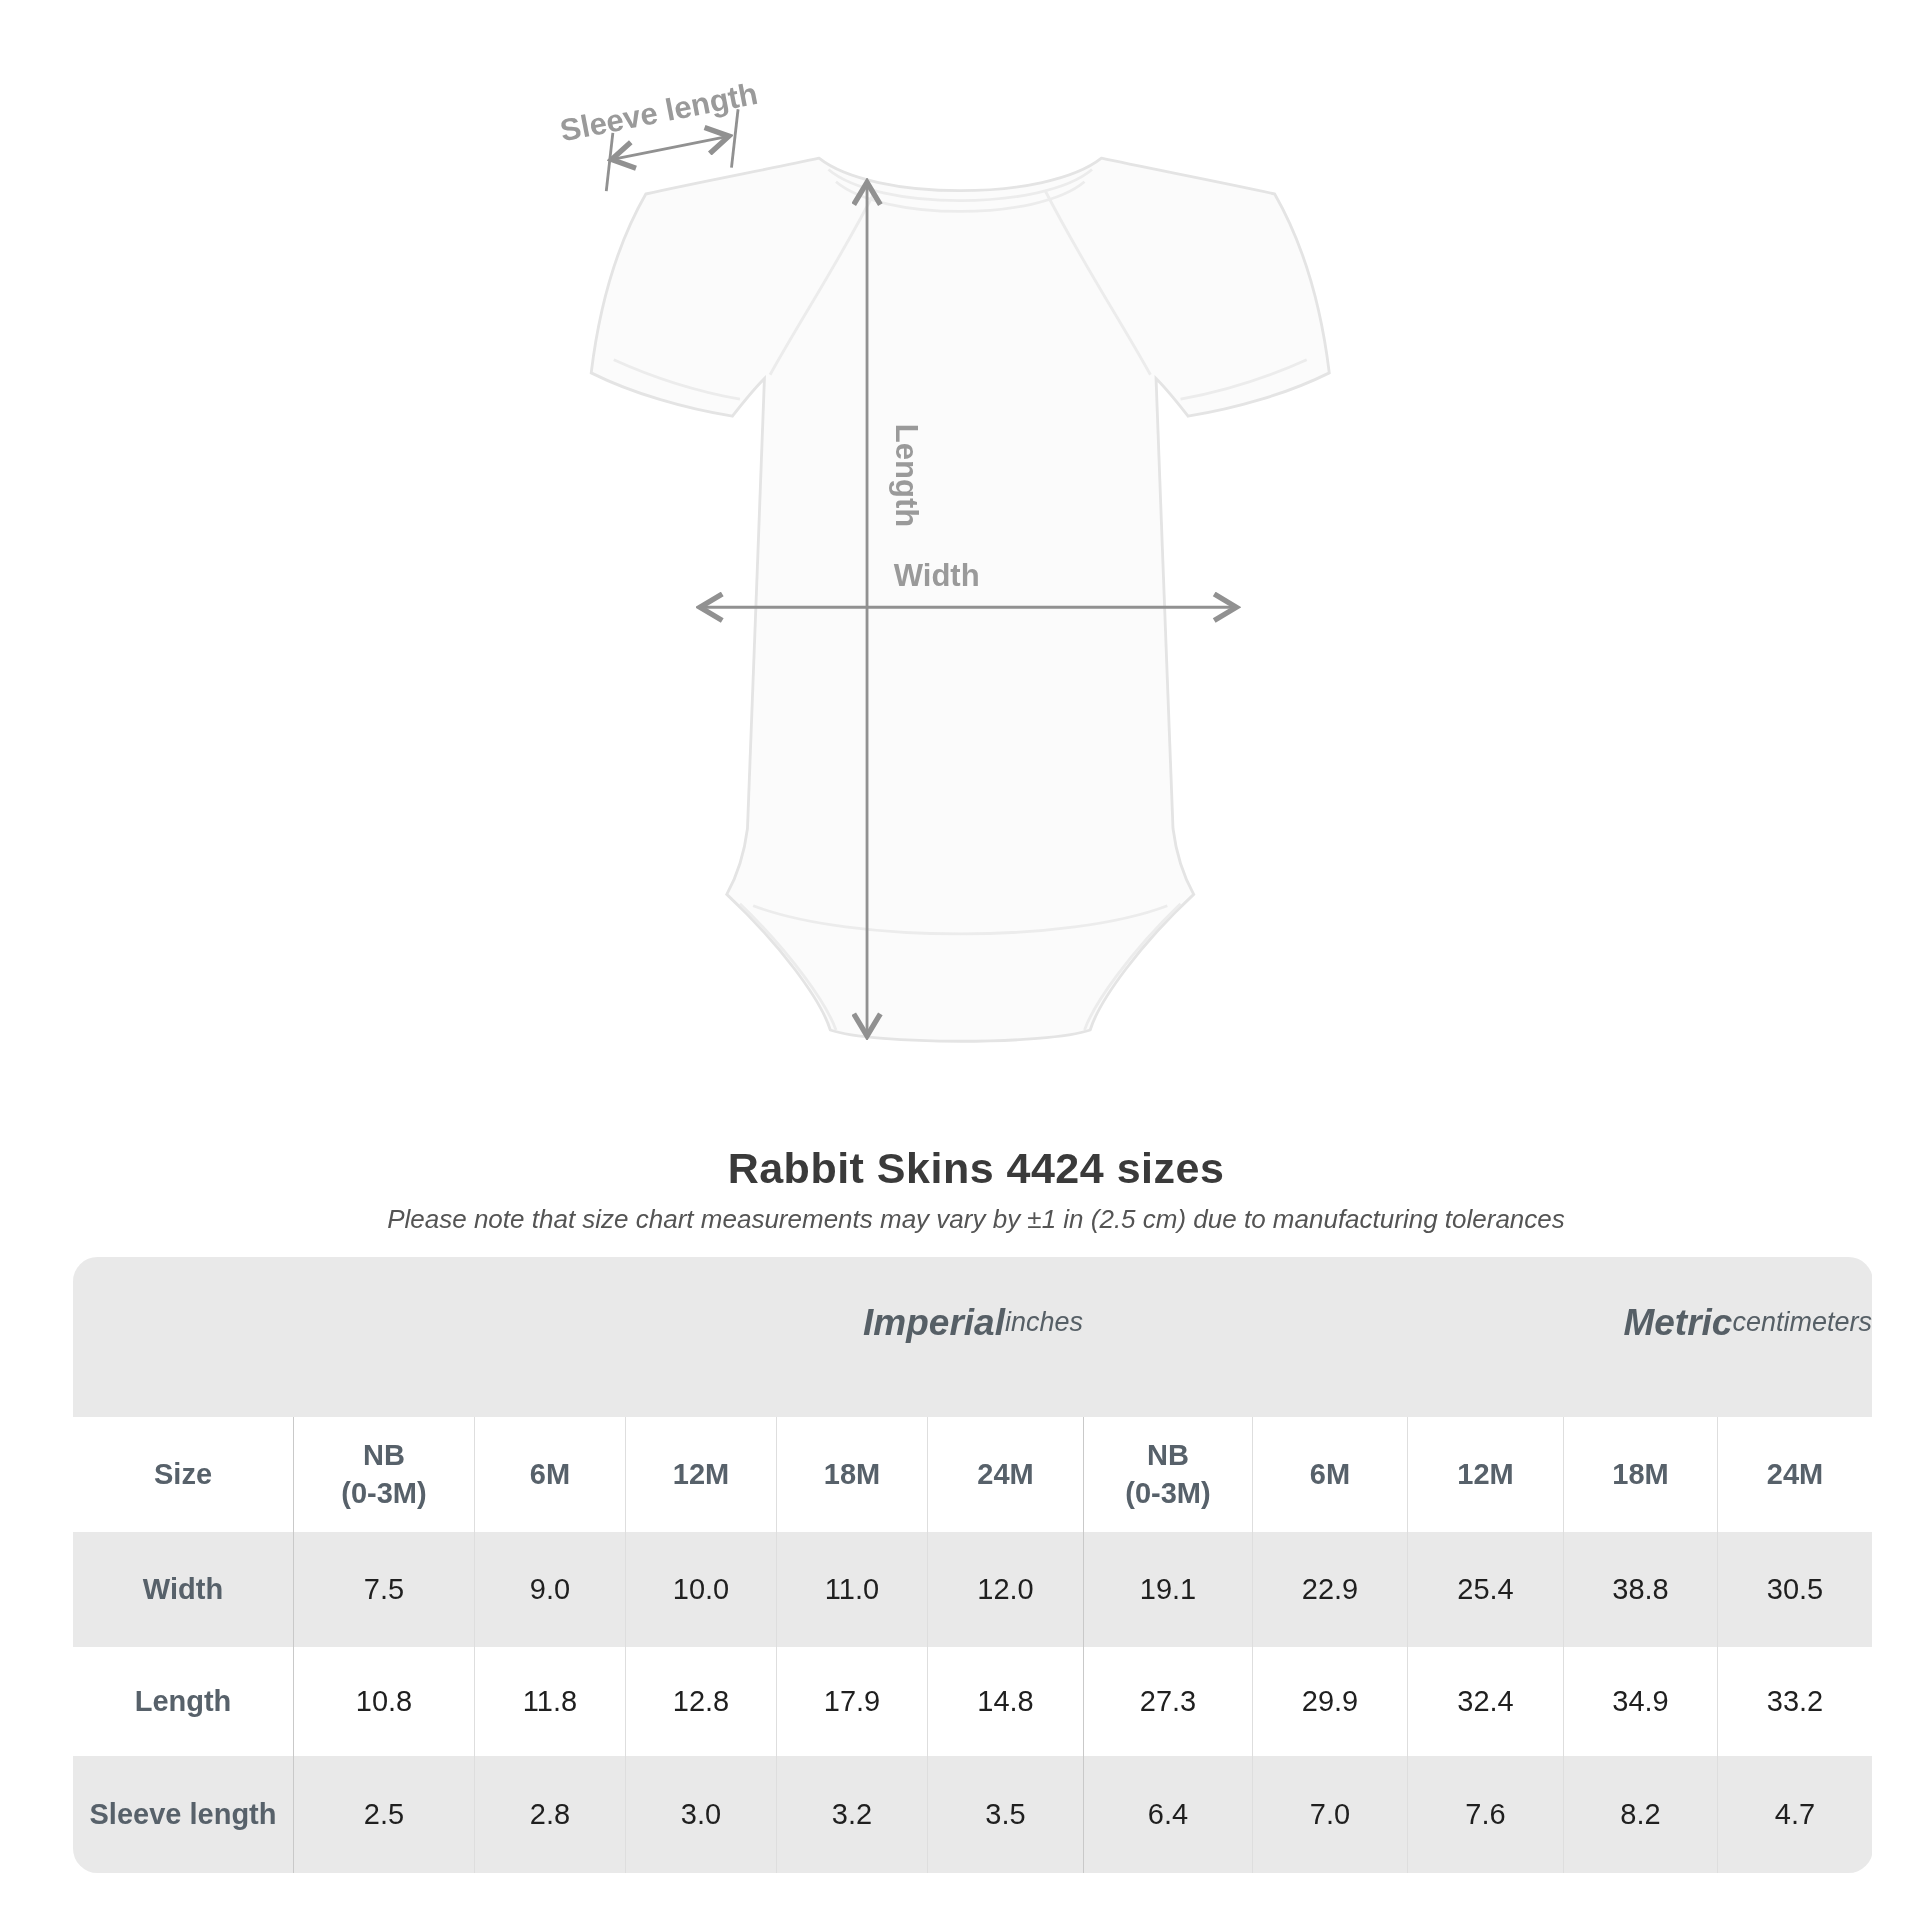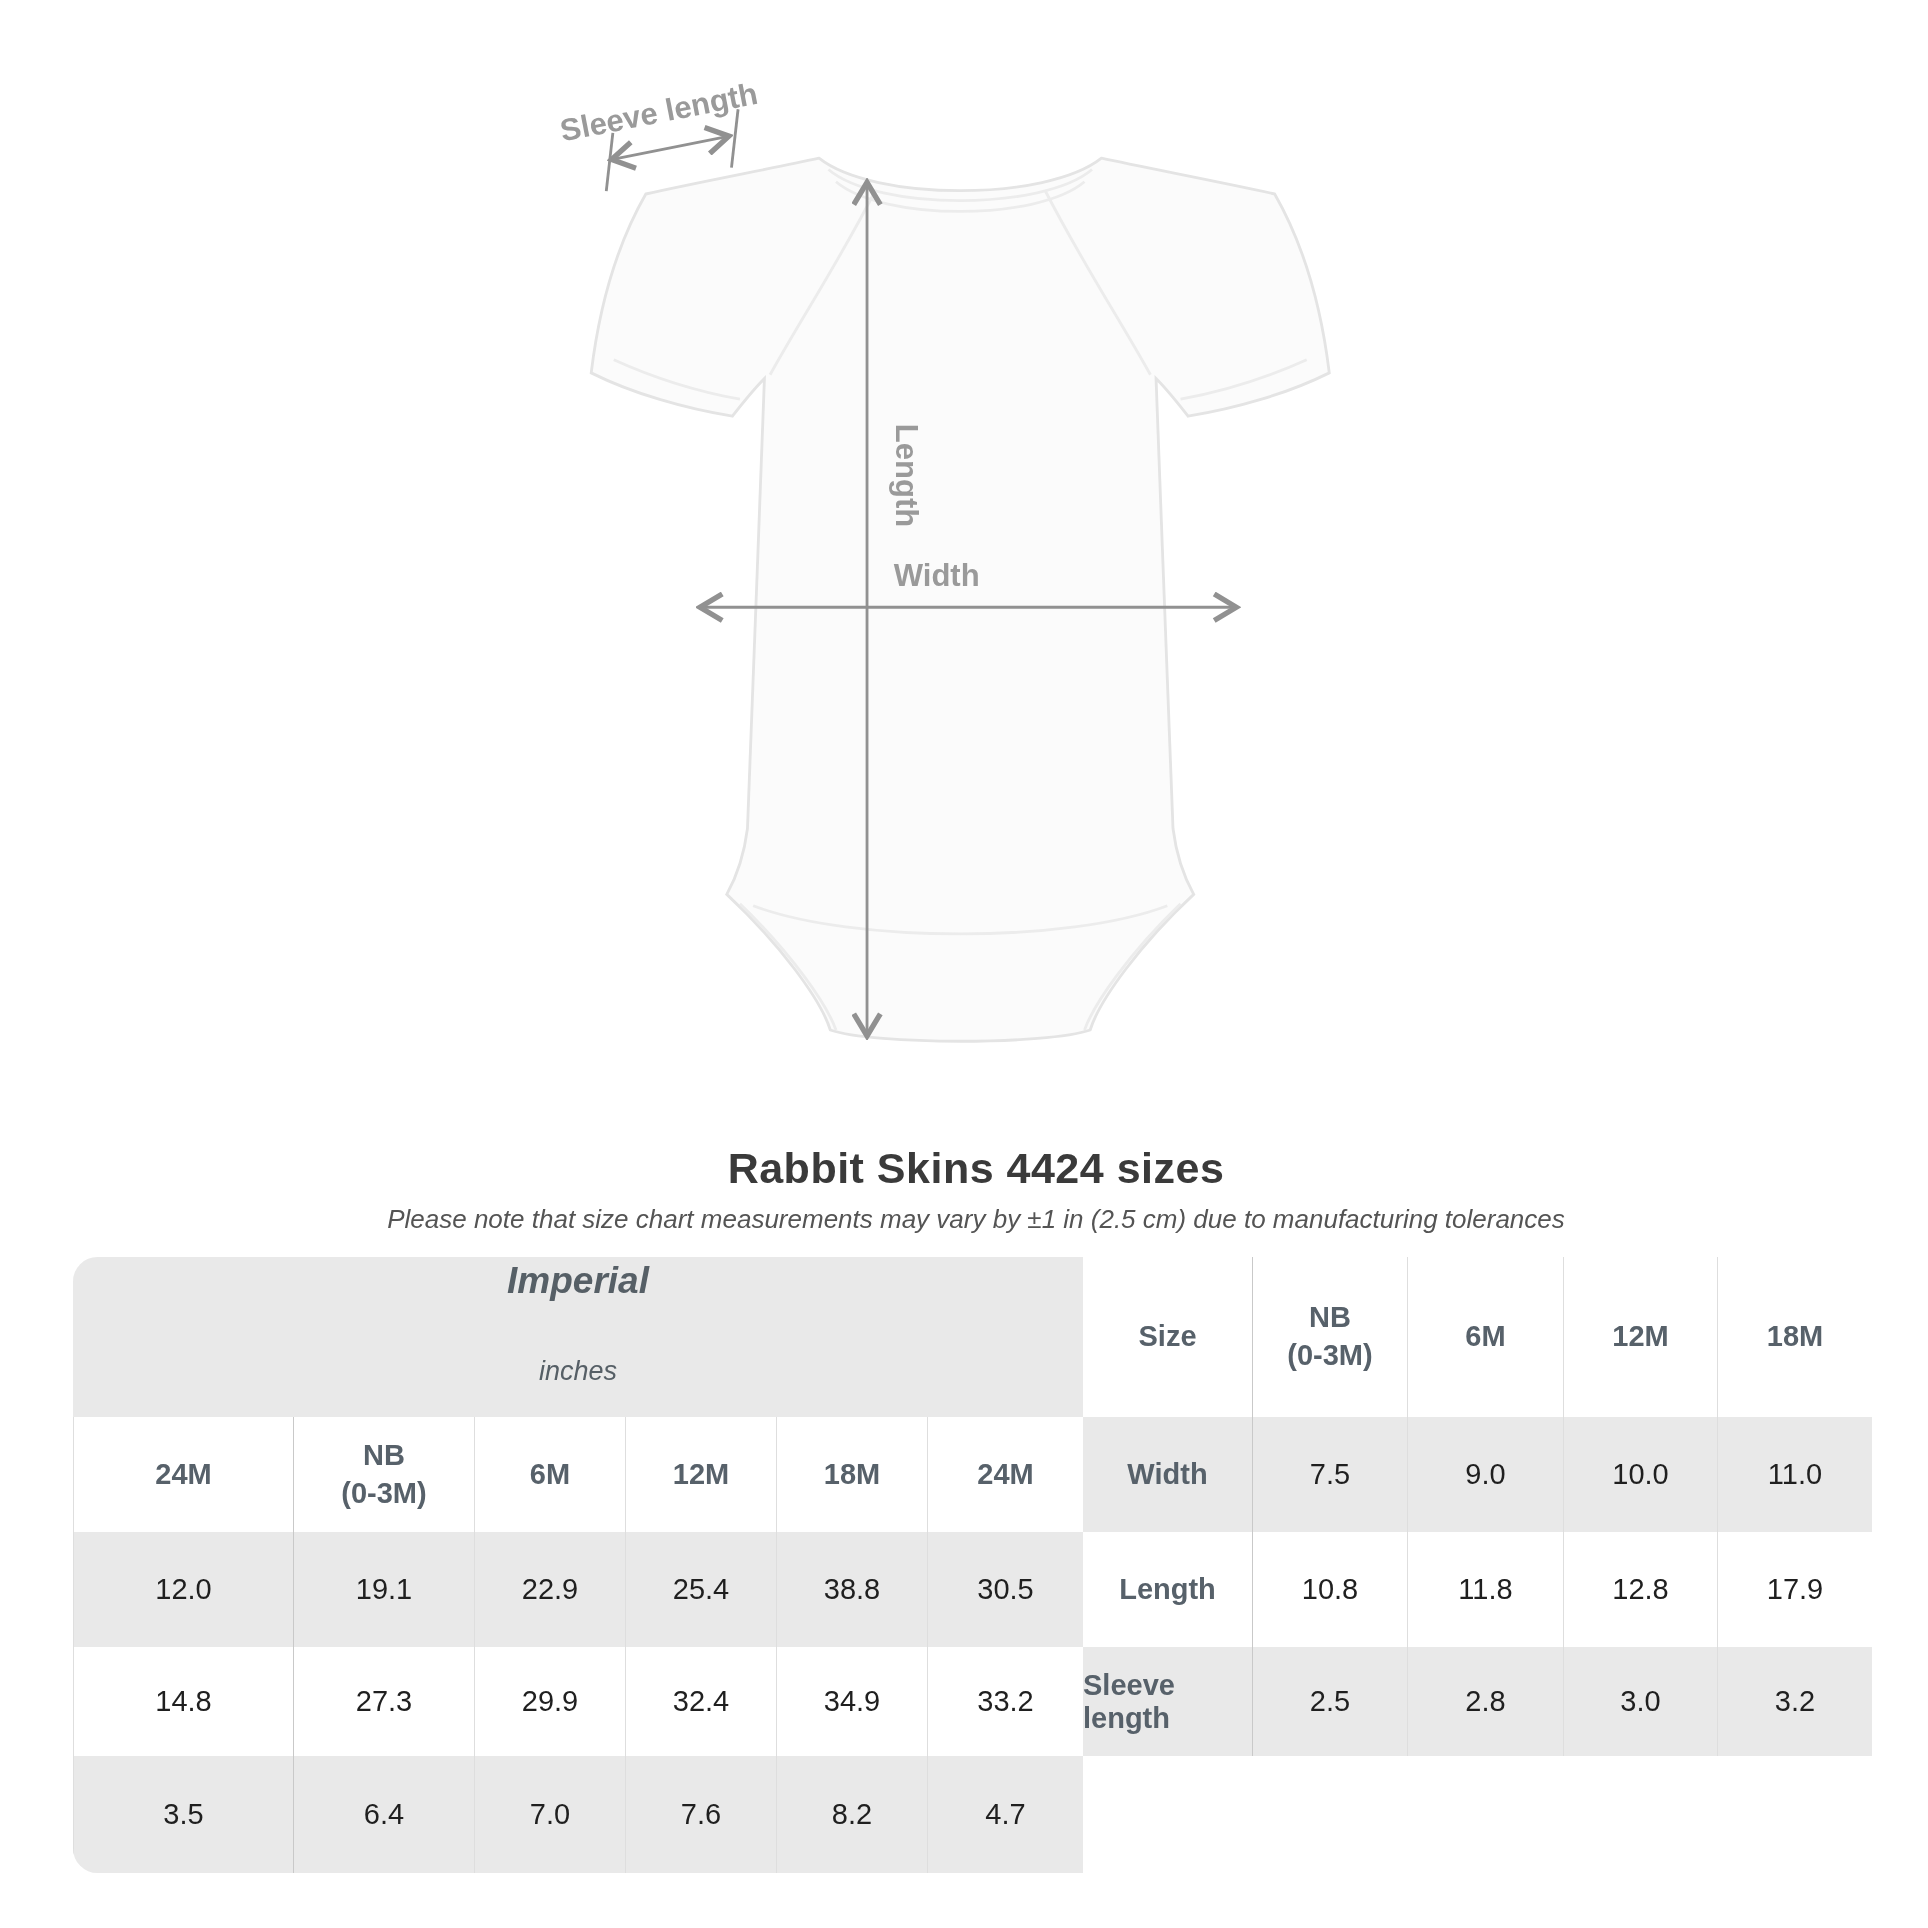--- a/index.html
+++ b/index.html
@@ -23,21 +23,21 @@
     text-align:center;font-style:italic;font-size:26px;color:#545454;
   }
   
   .chart{
     position:absolute;left:73px;top:1257px;width:1800px;
     display:grid;
     grid-template-columns:220px 181px 151px 151px 151px 156px 169px 155px 156px 154px 155px;
     grid-template-rows:160px 115px 115px 109px 117px;
     border-radius:24.5px;overflow:hidden;background:#ffffff;
   }
-  .band{background:#e9e9e9;display:flex;flex-direction:column;align-items:center;justify-content:space-between;padding-bottom:28px;}
+  .band{background:#e9e9e9;display:flex;flex-direction:row;align-items:center;justify-content:flex-end;padding-bottom:28px;}
   .band-imperial{grid-column:1/7;}
   .band-metric{grid-column:7/12;}
   .unit-title{font-weight:bold;font-style:italic;font-size:37px;color:#565f66;line-height:1.3;}
   .unit-sub{font-style:italic;font-size:27px;color:#565f66;line-height:1.3;}
   .c{display:flex;align-items:center;justify-content:center;font-size:29px;background:#ffffff;}
   .c.gray{background:#e9e9e9;}
   .h{font-weight:bold;color:#57616a;white-space:pre-line;text-align:center;line-height:1.3;}
   .rowlabel{font-weight:bold;color:#57616a;}
   .val{color:#1f1f1f;}
   .bl{border-left:1.9px solid #dedede;}
@@ -105,20 +105,24 @@
 
   <h1 class="page-title">Rabbit Skins 4424 sizes</h1>
   <p class="subtitle">Please note that size chart measurements may vary by ±1 in (2.5 cm) due to manufacturing tolerances</p>
 
   <div class="chart">
 
     <div class="band band-imperial">
       <span class="unit-title">Imperial</span>
       <span class="unit-sub">inches</span>
     </div>
+    <div class="band band-metric">
+      <span class="unit-title">Metric</span>
+      <span class="unit-sub">centimeters</span>
+    </div>
 
     <div class="c h">Size</div>
     <div class="c h bl-strong">NB
 (0-3M)</div>
     <div class="c h bl">6M</div>
     <div class="c h bl">12M</div>
     <div class="c h bl">18M</div>
     <div class="c h bl">24M</div>
     <div class="c h bl-strong">NB
 (0-3M)</div>

